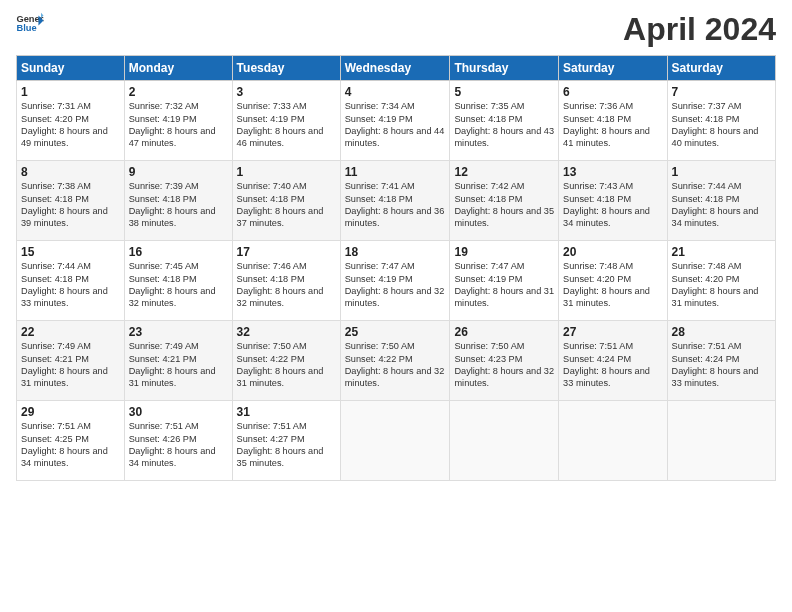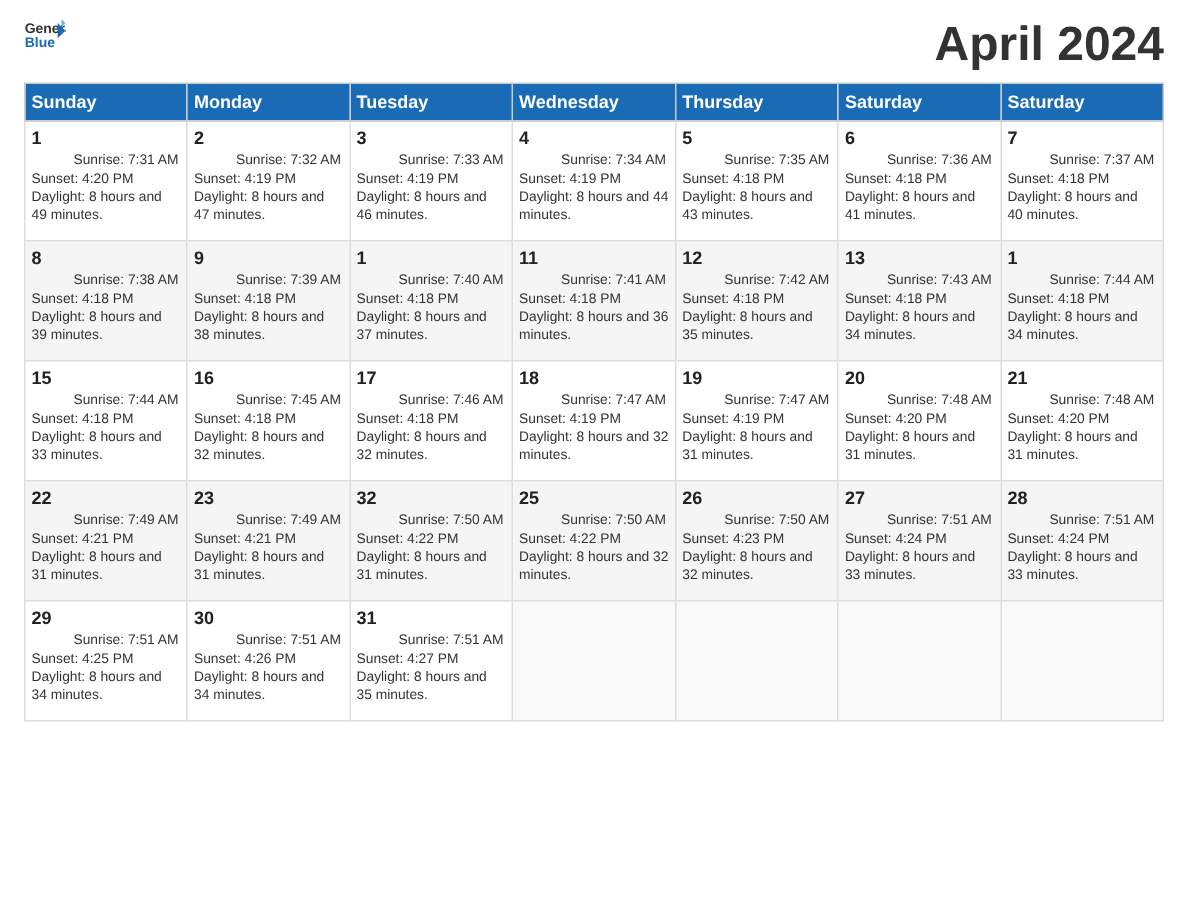--- a/index.html
+++ b/index.html
@@ -71,21 +71,20 @@
       font-size: 12px;
       font-weight: bold;
       color: #222;
       display: block;
       margin-bottom: 1px;
     }
     .day-info {
       color: #333;
       font-size: 9.2px;
       line-height: 1.35;
-      margin-left: 28px;
     }
     .empty-cell {
       background: #f9f9f9 !important;
     }
   </style>
 </head>
 <body>
 
 <div class="container">
   <div class="header-row">

